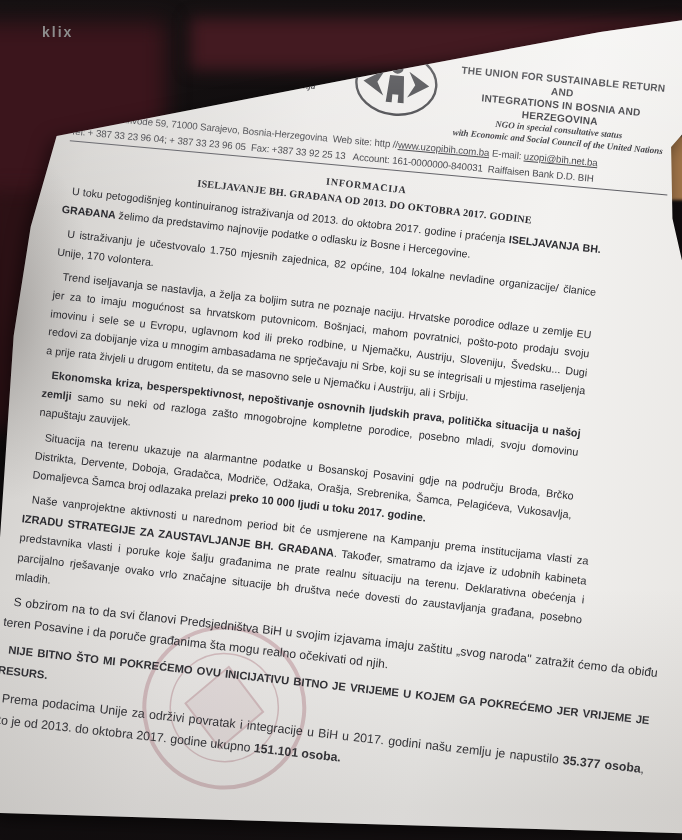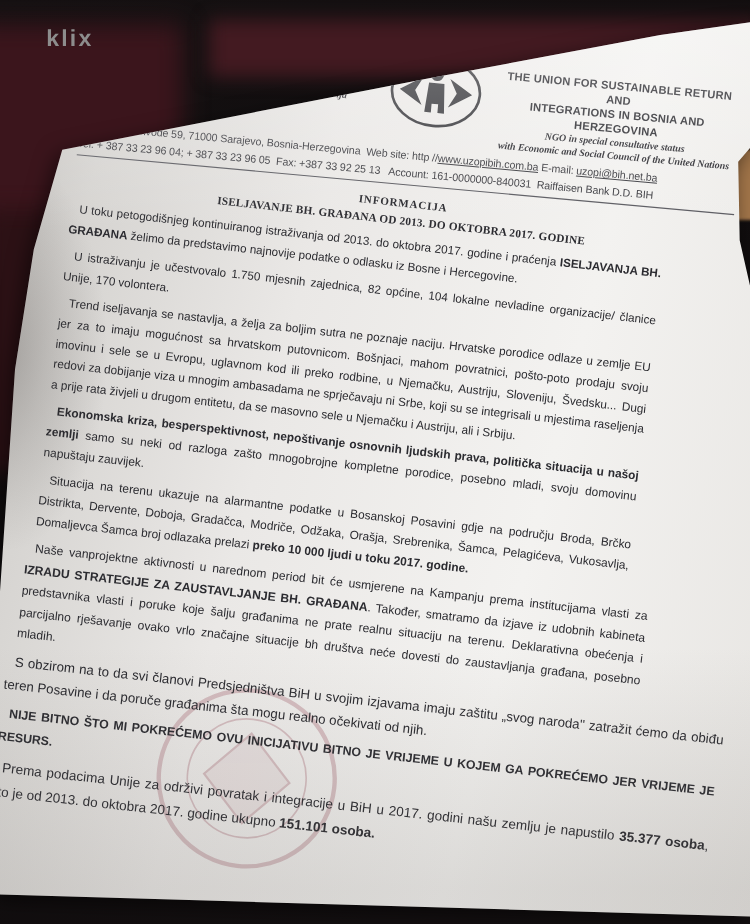--- a/index.html
+++ b/index.html
@@ -5,21 +5,21 @@
   html,body{margin:0;padding:0;background:#000;}
   .photo{position:relative;width:682px;height:840px;overflow:hidden;
          background:linear-gradient(160deg,#151112 0%,#0f0c0d 55%,#141011 100%);
          font-family:"Liberation Sans",sans-serif;}
   
   .bg-patch{position:absolute;}
   .bg-m1{left:-24px;top:22px;width:190px;height:210px;background:#3b151c;filter:blur(11px);}
   .bg-m2{left:-14px;top:190px;width:62px;height:240px;background:#2c1115;filter:blur(9px);}
   .bg-m3{left:190px;top:18px;width:500px;height:52px;background:#431a21;filter:blur(8px);}
   .bg-wood{right:-3px;top:136px;width:20px;height:64px;background:#a3764a;filter:blur(1.5px);}
-  .watermark{position:absolute;left:42px;top:24px;z-index:6;font-size:21px;font-weight:bold;
+  .watermark{position:absolute;left:42px;top:24px;z-index:6;font-size:14px;font-weight:bold;
              color:#8d8d8d;letter-spacing:2px;}
   
   .paper-wrap{position:absolute;inset:0;filter:drop-shadow(-4px 5px 9px rgba(0,0,0,.55));}
   .paper{position:absolute;inset:0;
     clip-path:polygon(8.3% 16.2%,57% 8.5%,88% 3.8%,100% 2.4%,100% 16%,98.4% 17.5%,98.6% 26%,
                       100% 31%,100% 99.2%,0% 96.8%,0% 64%,2% 40%,4.5% 27%);
     background:linear-gradient(104deg,#bdbab7 0%,#d6d4d1 14%,#eae8e6 38%,#f3f2f0 68%,#e7e5e2 100%);}
   .paper::after{content:"";position:absolute;inset:0;pointer-events:none;
     background:linear-gradient(to bottom,rgba(255,255,255,.35),rgba(255,255,255,0) 25%,
                rgba(0,0,0,0) 70%,rgba(108,104,99,.18) 96%),

